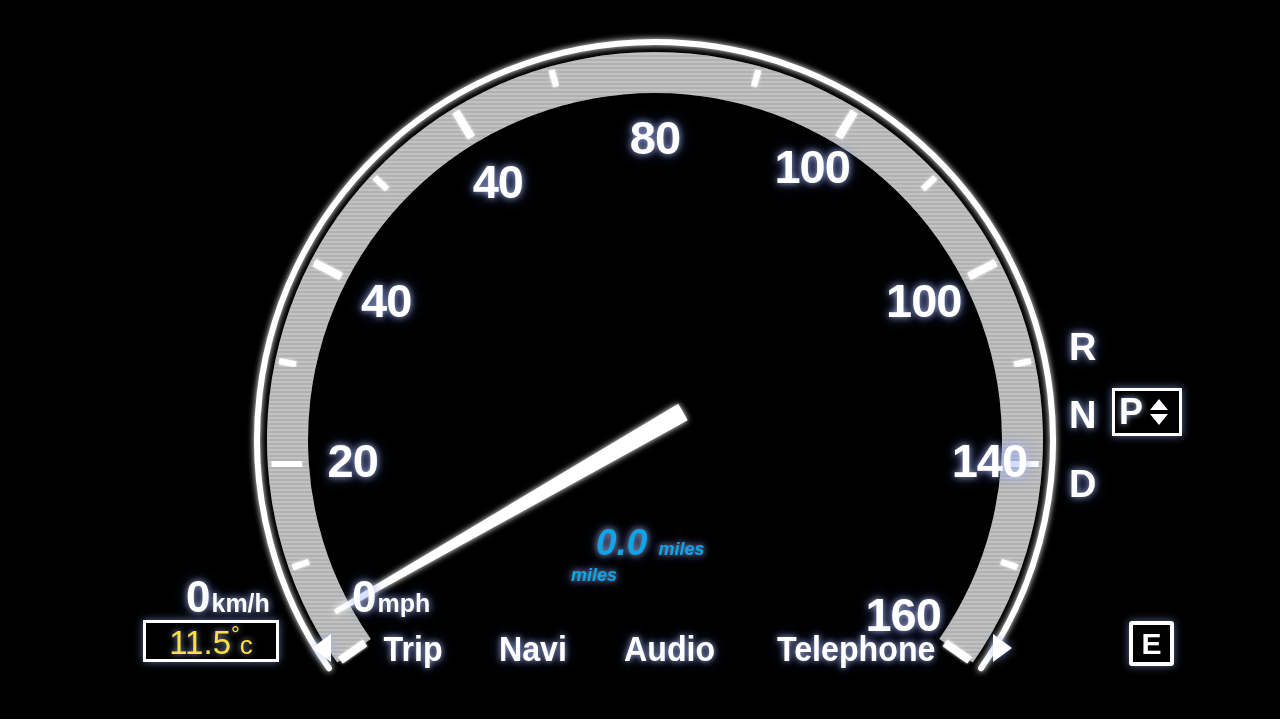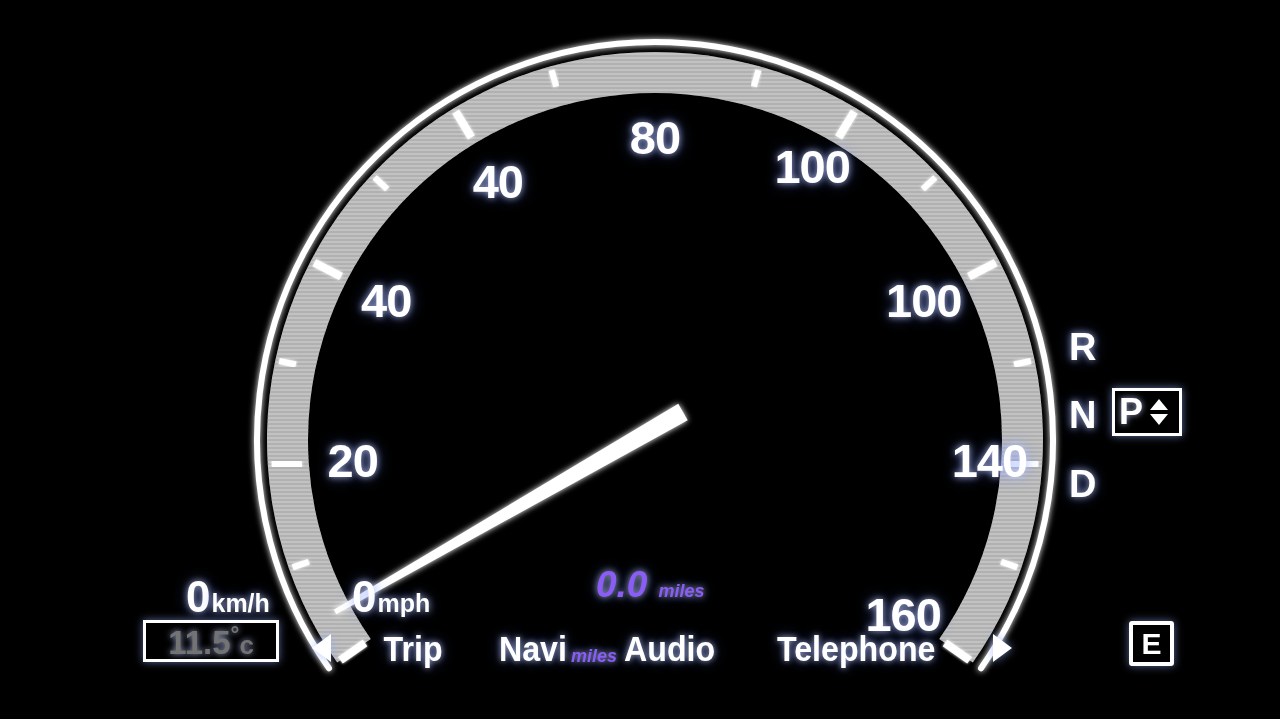--- a/index.html
+++ b/index.html
@@ -37,24 +37,23 @@
   .speed-readout .val{font-size:44px;font-weight:700;line-height:1;}
   .speed-readout .unit{font-size:25px;font-weight:700;line-height:1;margin-left:1px;margin-top:24px;}
 
   #kmh-readout{left:186px;top:567px;}
   #mph-readout{left:352px;top:567px;}
 
   
   #trip-block{position:absolute;left:560px;top:524px;width:260px;}
   .trip-row{
     display:flex;align-items:baseline;justify-content:flex-start;
-    font-style:italic;color:#8b5cf6;
+    font-style:italic;color:#0ea5e9;
     text-shadow:0 0 7px rgba(190,205,255,.85),0 0 15px rgba(90,120,255,.4);
     margin-bottom:3px;
-    margin-top:42px;
   }
   .trip-row .num{font-size:37px;font-weight:700;line-height:1.05;letter-spacing:0px;}
   .trip-row .unit{font-size:18px;font-weight:700;line-height:1;margin-left:11px;}
   #trip-row-1{padding-left:36px;}
   #trip-row-2{padding-left:0px;}
 
   
   #gear-selector{position:absolute;left:1063px;top:328px;width:150px;height:190px;}
   .gear-letter{
     position:absolute;left:6px;
@@ -83,21 +82,21 @@
 
   
   #temp-box{
     position:absolute;left:143px;top:620px;
     width:136px;height:42px;
     border:3px solid #fff;box-sizing:border-box;
     display:flex;align-items:center;justify-content:center;
     box-shadow:0 0 8px rgba(150,175,255,.6);
   }
   #temp-value{
-    font-size:33px;font-weight:700;color:#737373;line-height:1;white-space:nowrap;
+    font-size:33px;font-weight:400;color:#fde047;line-height:1;white-space:nowrap;
     text-shadow:0 0 6px rgba(190,205,255,.8);
   }
   #temp-value .deg{font-size:22px;vertical-align:super;}
   #temp-value .cc{font-size:26px;}
 
   
   #menu-bar{
     position:absolute;left:312px;top:620px;width:700px;height:56px;
     display:flex;align-items:center;justify-content:space-between;
   }

